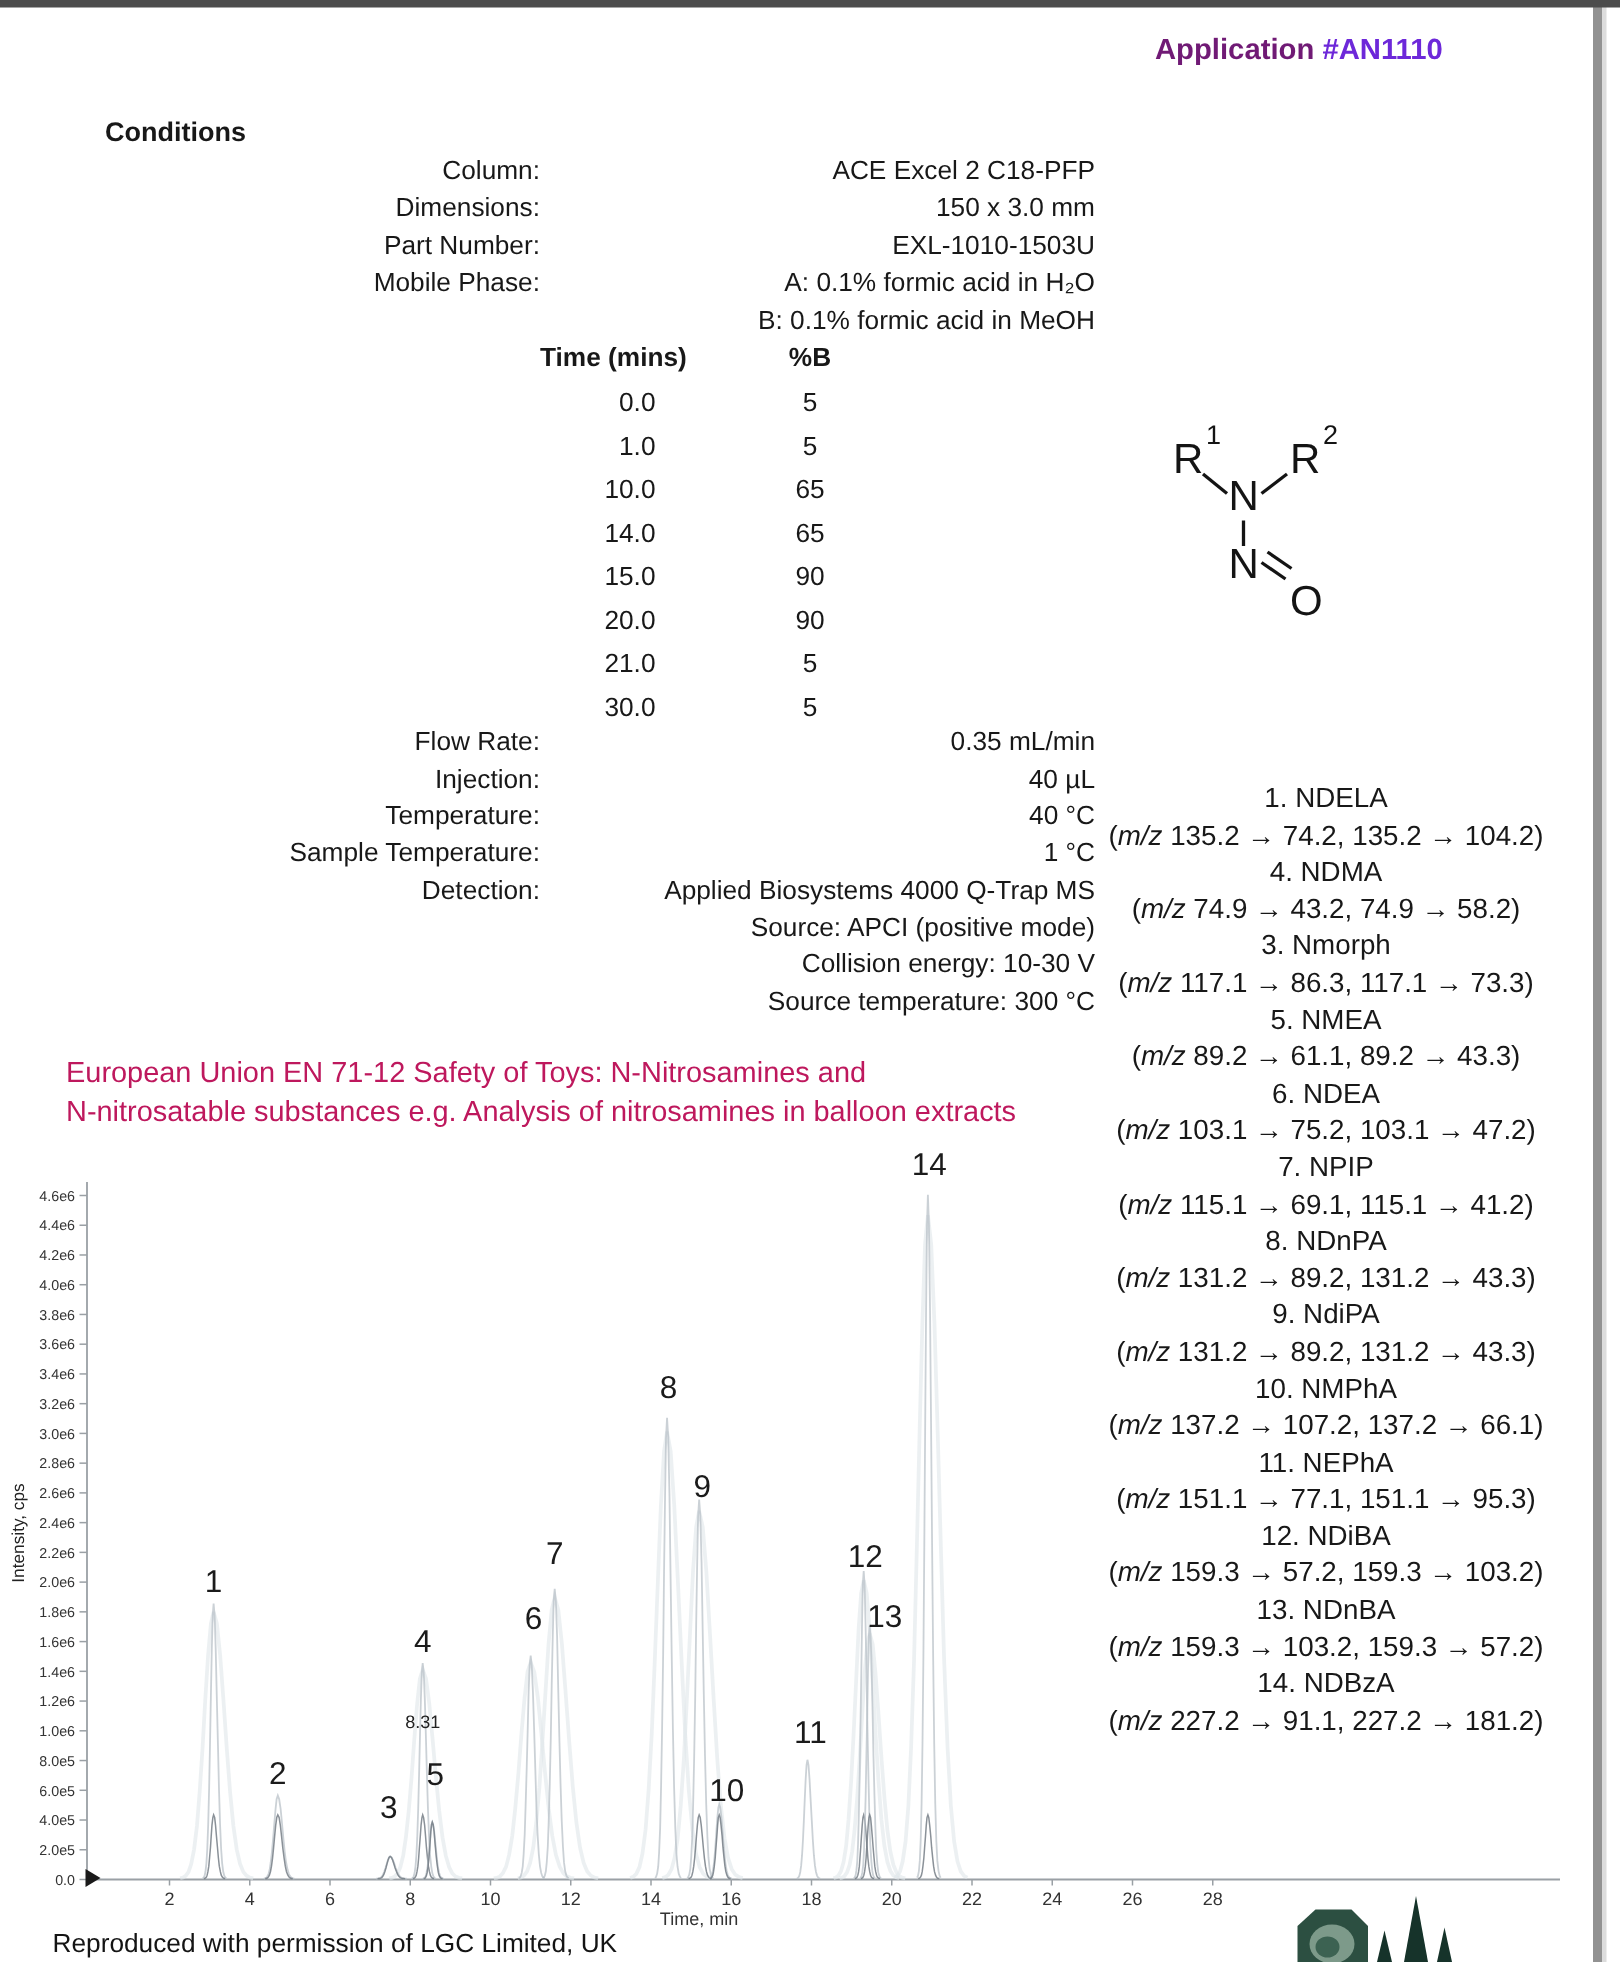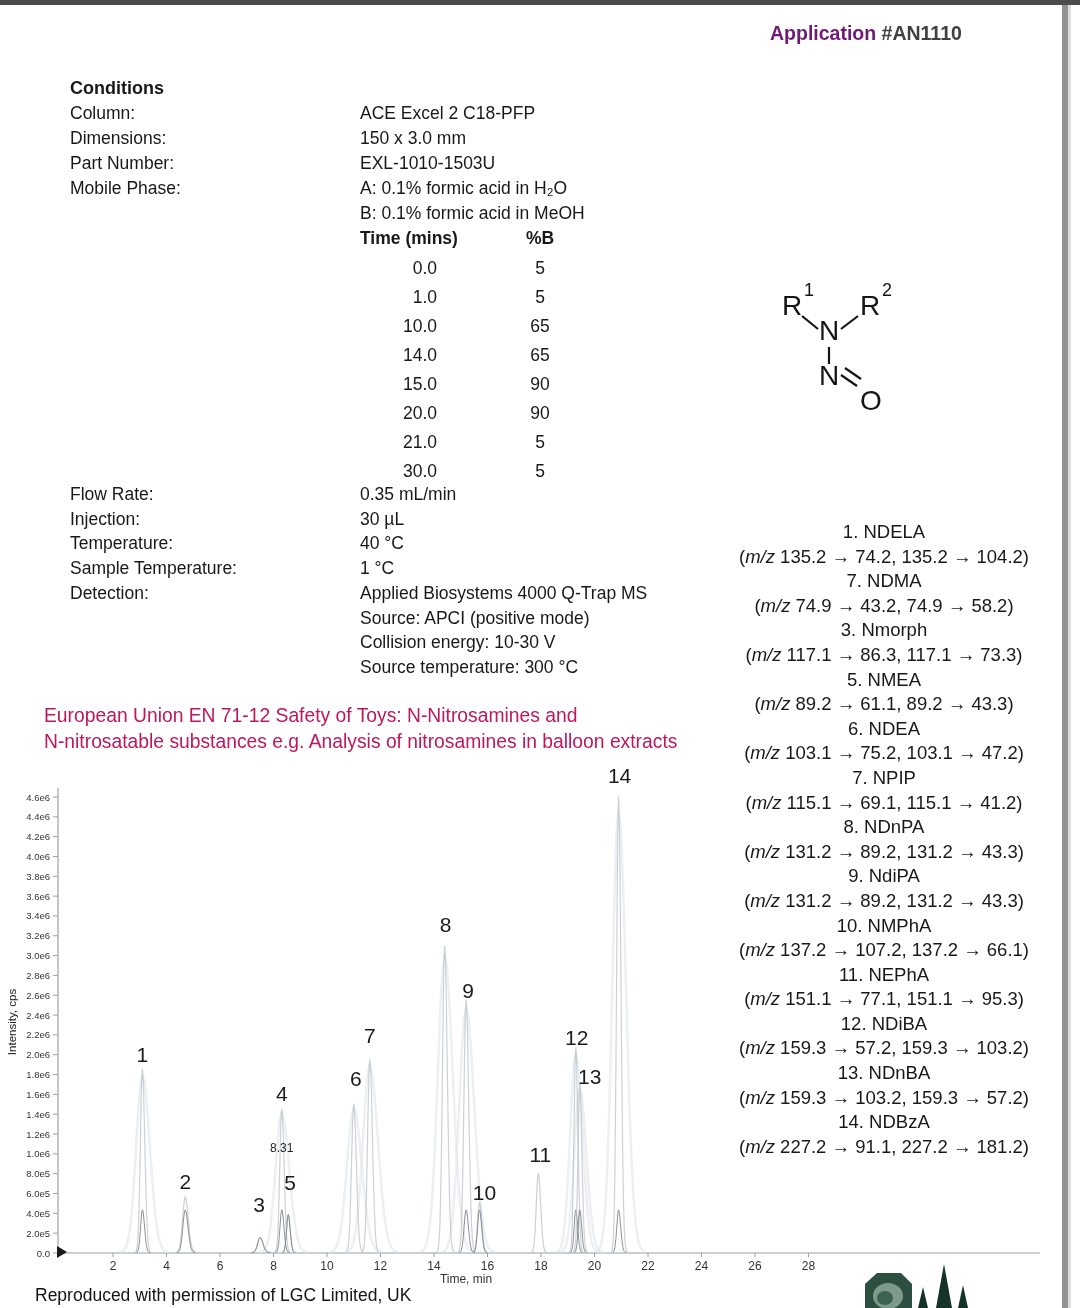--- a/index.html
+++ b/index.html
@@ -6,25 +6,25 @@
   html,body { background:#ffffff; }
   body { font-family:"Liberation Sans","DejaVu Sans",sans-serif; color:#181818; }
   .page { position:relative; width:1080px; height:1308px; background:#ffffff; overflow:hidden; }
 
   .top-bar { position:absolute; left:0; top:0; width:1080px; height:5px; background:#4c4c4c; z-index:5; }
   .right-strip { position:absolute; left:1062px; top:4px; width:6px; height:1304px; background:#929292; }
   .right-strip2 { position:absolute; left:1068px; top:4px; width:3px; height:1304px; background:#dcdcdc; }
 
   .app-header { position:absolute; left:770px; top:22px; width:275px; font-size:19.5px; font-weight:bold; }
   .app-header .app-label { color:#701a75; }
-  .app-header .app-number { color:#404040; }
+  .app-header .app-number { color:#6d28d9; }
 
   .conditions { position:absolute; left:70px; top:76px; width:660px; font-size:17.5px; line-height:25px; }
   .conditions .heading { font-weight:bold; font-size:18px; }
-  .row { display:flex; }
+  .row { display:flex;text-align:right; }
   .row .lbl { width:290px; flex:none; }
   .row .val { flex:1; }
 
   .gradient { position:absolute; left:357px; top:228px; width:230px; font-size:17.5px; }
   .gradient .ghead { position:relative; height:26px; font-weight:bold; }
   .gradient .ghead .h-time { position:absolute; left:3px; }
   .gradient .ghead .h-b { position:absolute; left:148px; width:70px; text-align:center; }
   .gradient .grow { display:flex; height:29px; line-height:29px; }
   .gradient .grow .t { width:80px; text-align:right; }
   .gradient .grow .b { width:70px; margin-left:68px; text-align:center; }
@@ -128,21 +128,21 @@
       </div>
   </div>
 
   <div class="params">
     <div class="row">
       <span class="lbl">Flow Rate:</span>
       <span class="val">0.35 mL/min</span>
     </div>
     <div class="row">
       <span class="lbl">Injection:</span>
-      <span class="val">30 µL</span>
+      <span class="val">40 µL</span>
     </div>
     <div class="row">
       <span class="lbl">Temperature:</span>
       <span class="val">40 °C</span>
     </div>
     <div class="row">
       <span class="lbl">Sample Temperature:</span>
       <span class="val">1 °C</span>
     </div>
     <div class="row">
@@ -185,21 +185,21 @@
   </div>
 
   <div class="compounds">
 
       <div>
         <div>1. NDELA</div>
         <div><span>(</span><i>m/z</i><span> 135.2 → 74.2, 135.2 → 104.2)</span></div>
       </div>
 
       <div>
-        <div>7. NDMA</div>
+        <div>4. NDMA</div>
         <div><span>(</span><i>m/z</i><span> 74.9 → 43.2, 74.9 → 58.2)</span></div>
       </div>
 
       <div>
         <div>3. Nmorph</div>
         <div><span>(</span><i>m/z</i><span> 117.1 → 86.3, 117.1 → 73.3)</span></div>
       </div>
 
 
       <div>

